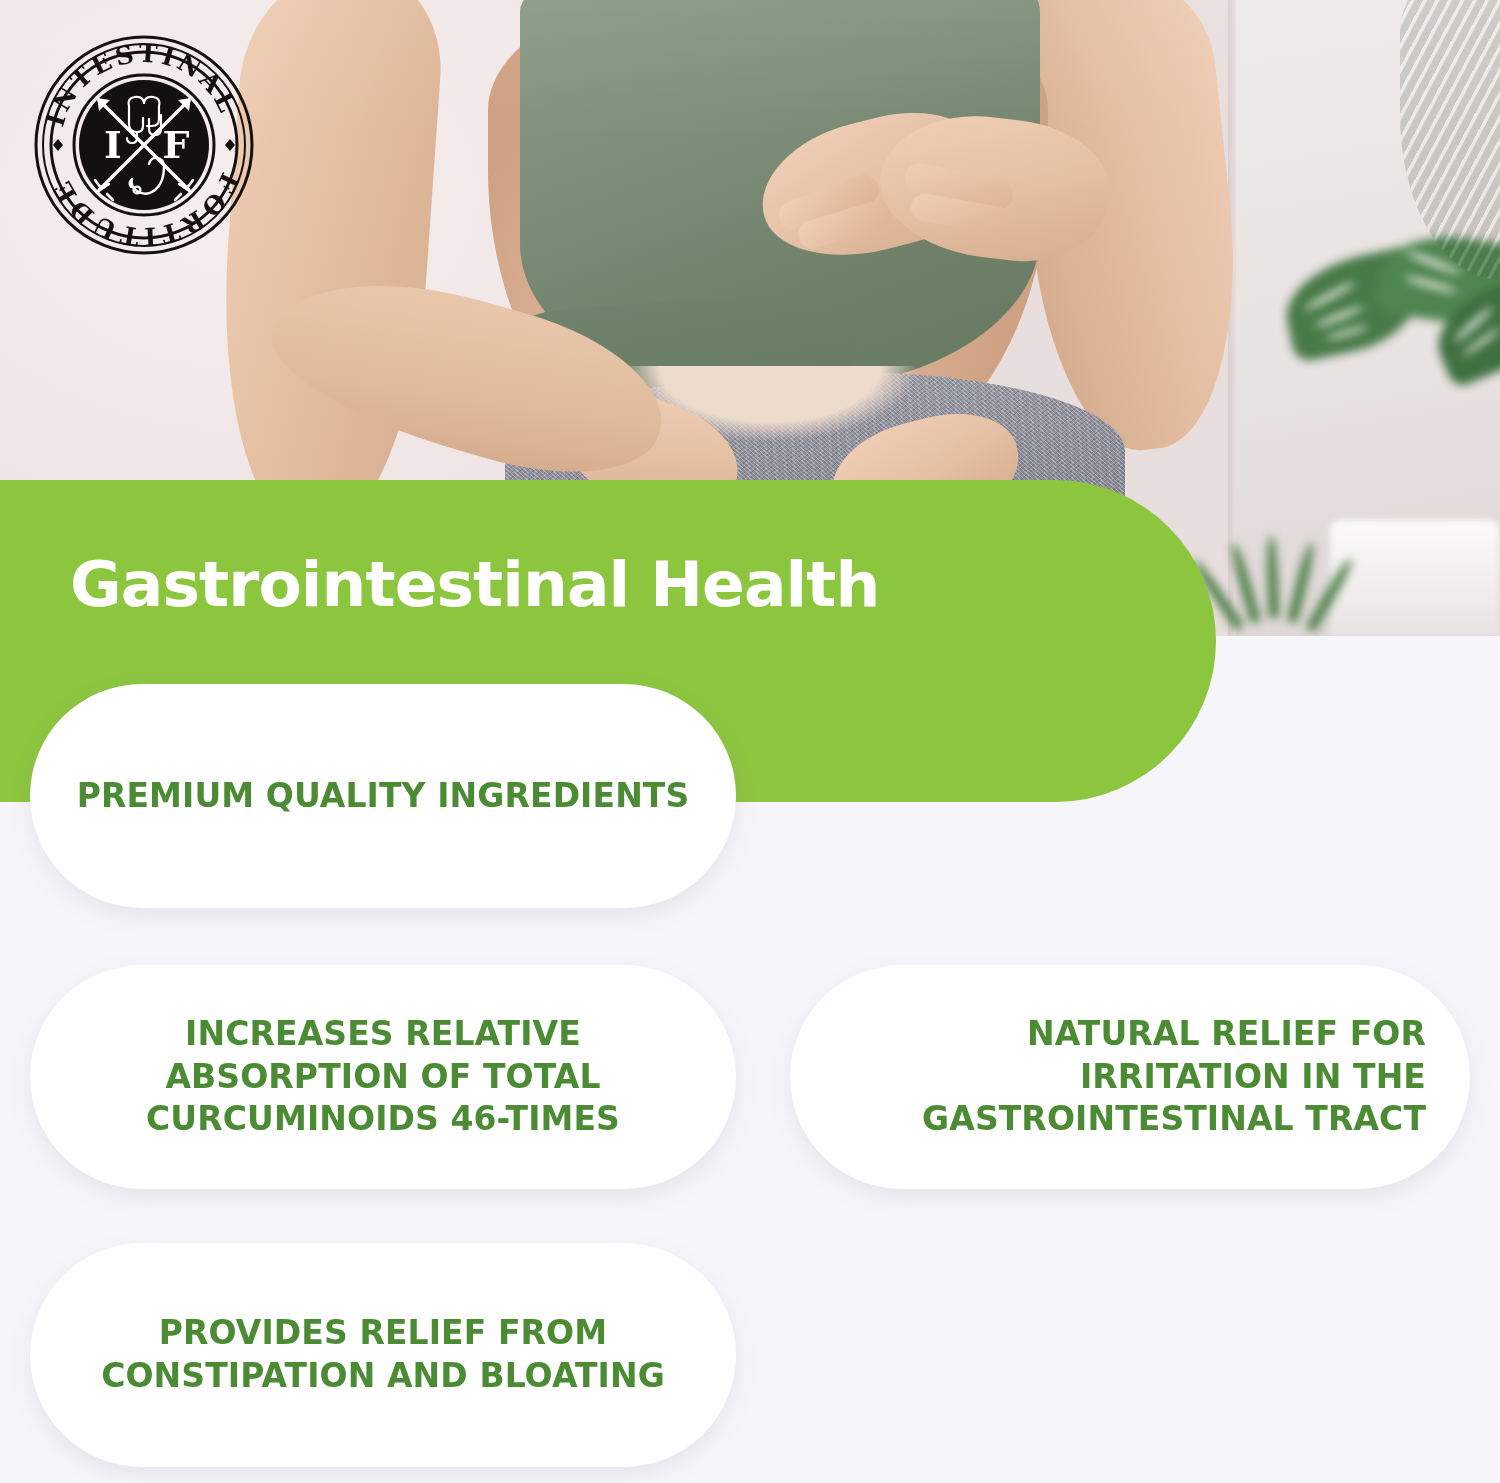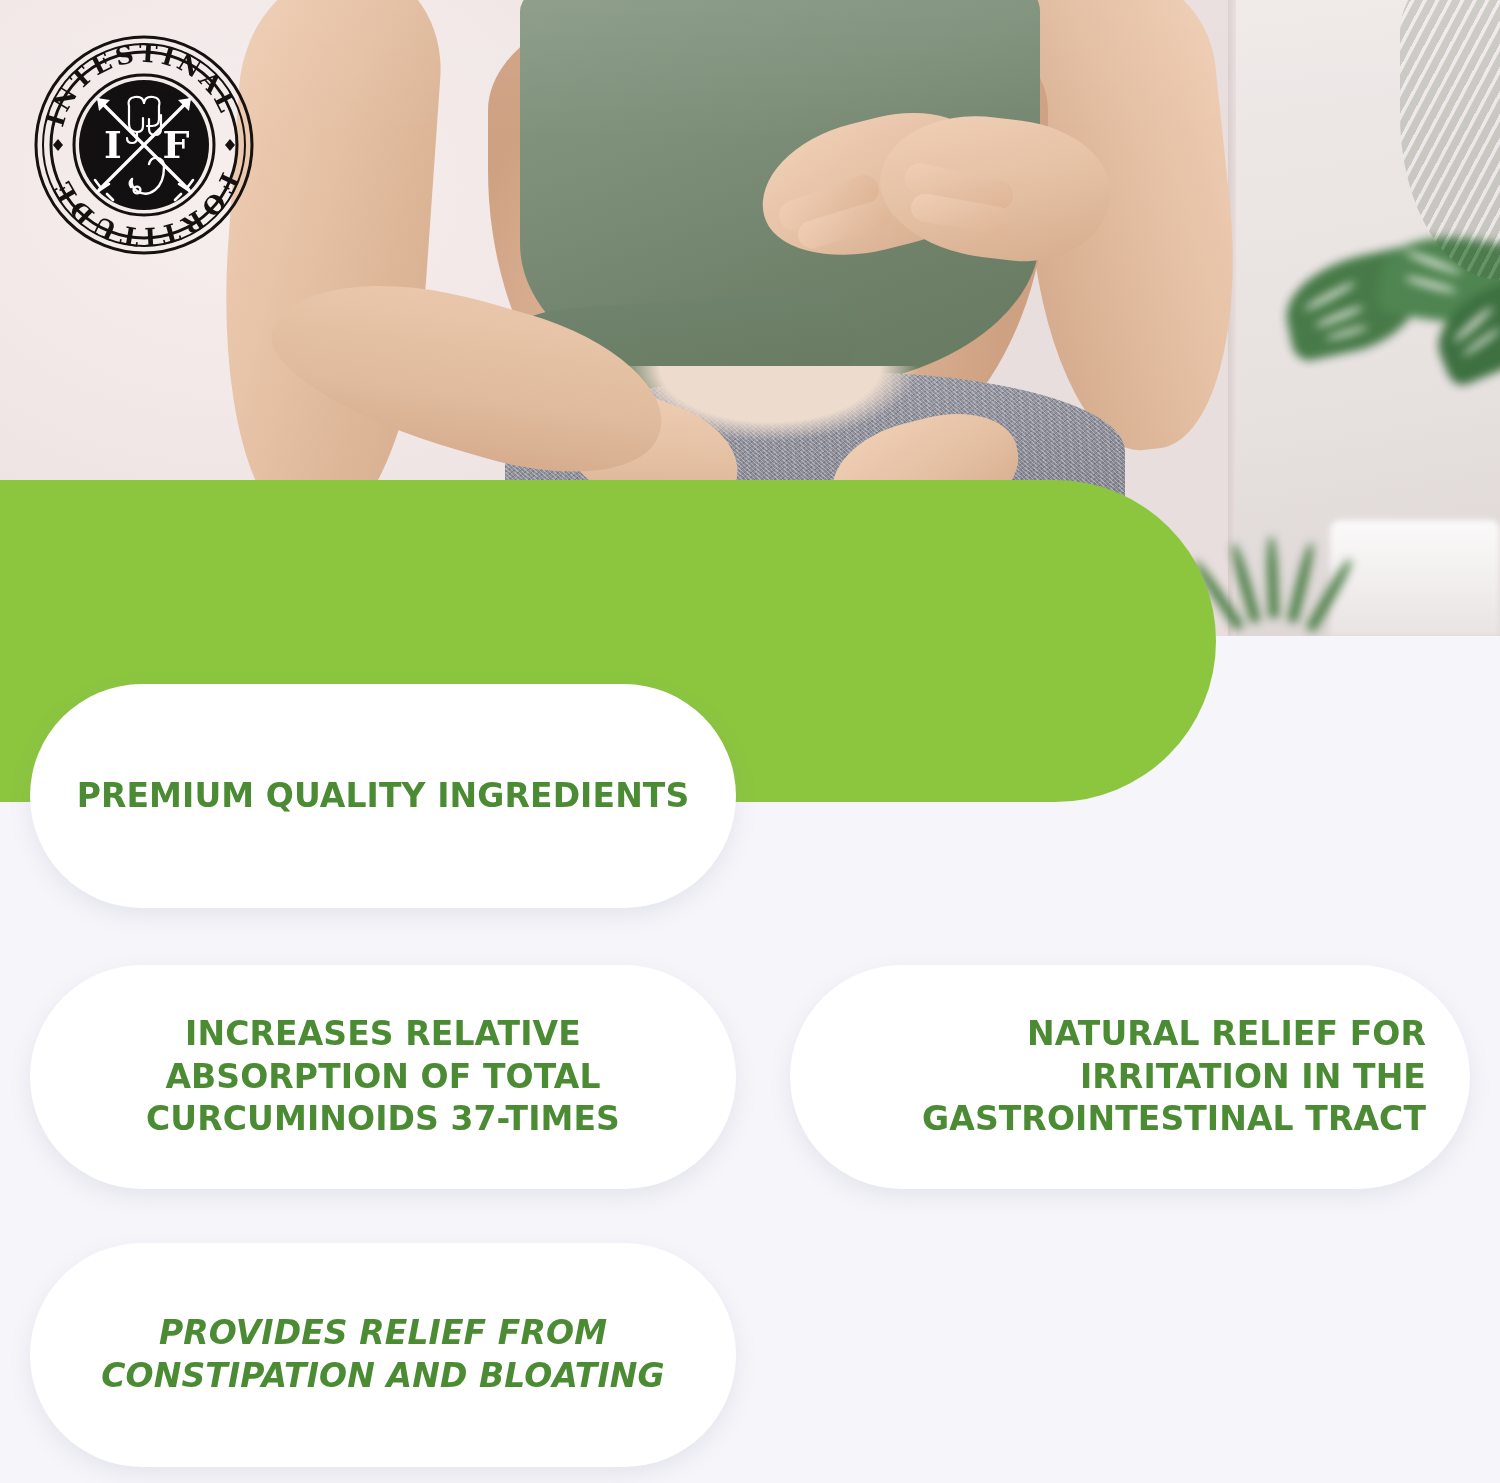--- a/index.html
+++ b/index.html
@@ -270,21 +270,21 @@
     line-height: 1.30;
     letter-spacing: 0.1px;
     padding: 0 44px;
   }
 
   
   .c-r1c1 { left: 30px;  top: 684px;  width: 706px; height: 224px; }
   .c-r1c2 { left: 790px; top: 684px;  width: 680px; height: 224px; }
   .c-r2c1 { left: 30px;  top: 965px;  width: 706px; height: 224px; }
   .c-r2c2 { left: 790px; top: 965px;  width: 680px; height: 224px; text-align: right; }
-  .c-r3c1 { left: 30px;  top: 1243px; width: 706px; height: 224px; font-style: italic; }
+  .c-r3c1 { left: 30px;  top: 1243px; width: 706px; height: 224px; }
   .c-r3c2 { left: 790px; top: 1243px; width: 680px; height: 224px; }
 </style>
 </head>
 <body>
 
 <div id="page">
 
   <div class="hero-photo">
     <div class="wall"></div>
     <div class="wall-edge"></div>
@@ -407,30 +407,31 @@
         <path d="M 116 130 q 2 -7 8 -6 q 7 1 7 9 q 0 16 -9 23 q -9 7 -18 1 q -7 -5 -5 -12"></path>
         <path d="M 99 145 q -4 4 -1 8"></path>
         <circle cx="104" cy="156" r="3.4"></circle>
       </g>
     </svg>
   </div>
 
   <div class="content-panel"></div>
 
   <div class="green-banner"></div>
+  <h1 class="banner-title">Gastrointestinal Health</h1>
 
   <div class="cards-grid">
 
     <div class="pill-card c-r1c1">
       <span class="pill-text">PREMIUM QUALITY INGREDIENTS</span>
     </div>
 
 
     <div class="pill-card c-r2c1">
-      <span class="pill-text">INCREASES RELATIVE ABSORPTION OF TOTAL CURCUMINOIDS 37-TIMES</span>
+      <span class="pill-text">INCREASES RELATIVE ABSORPTION OF TOTAL CURCUMINOIDS 46-TIMES</span>
     </div>
 
     <div class="pill-card c-r2c2">
       <span class="pill-text">NATURAL RELIEF FOR IRRITATION IN THE GASTROINTESTINAL TRACT</span>
     </div>
 
     <div class="pill-card c-r3c1">
       <span class="pill-text">PROVIDES RELIEF FROM CONSTIPATION AND BLOATING</span>
     </div>
 

